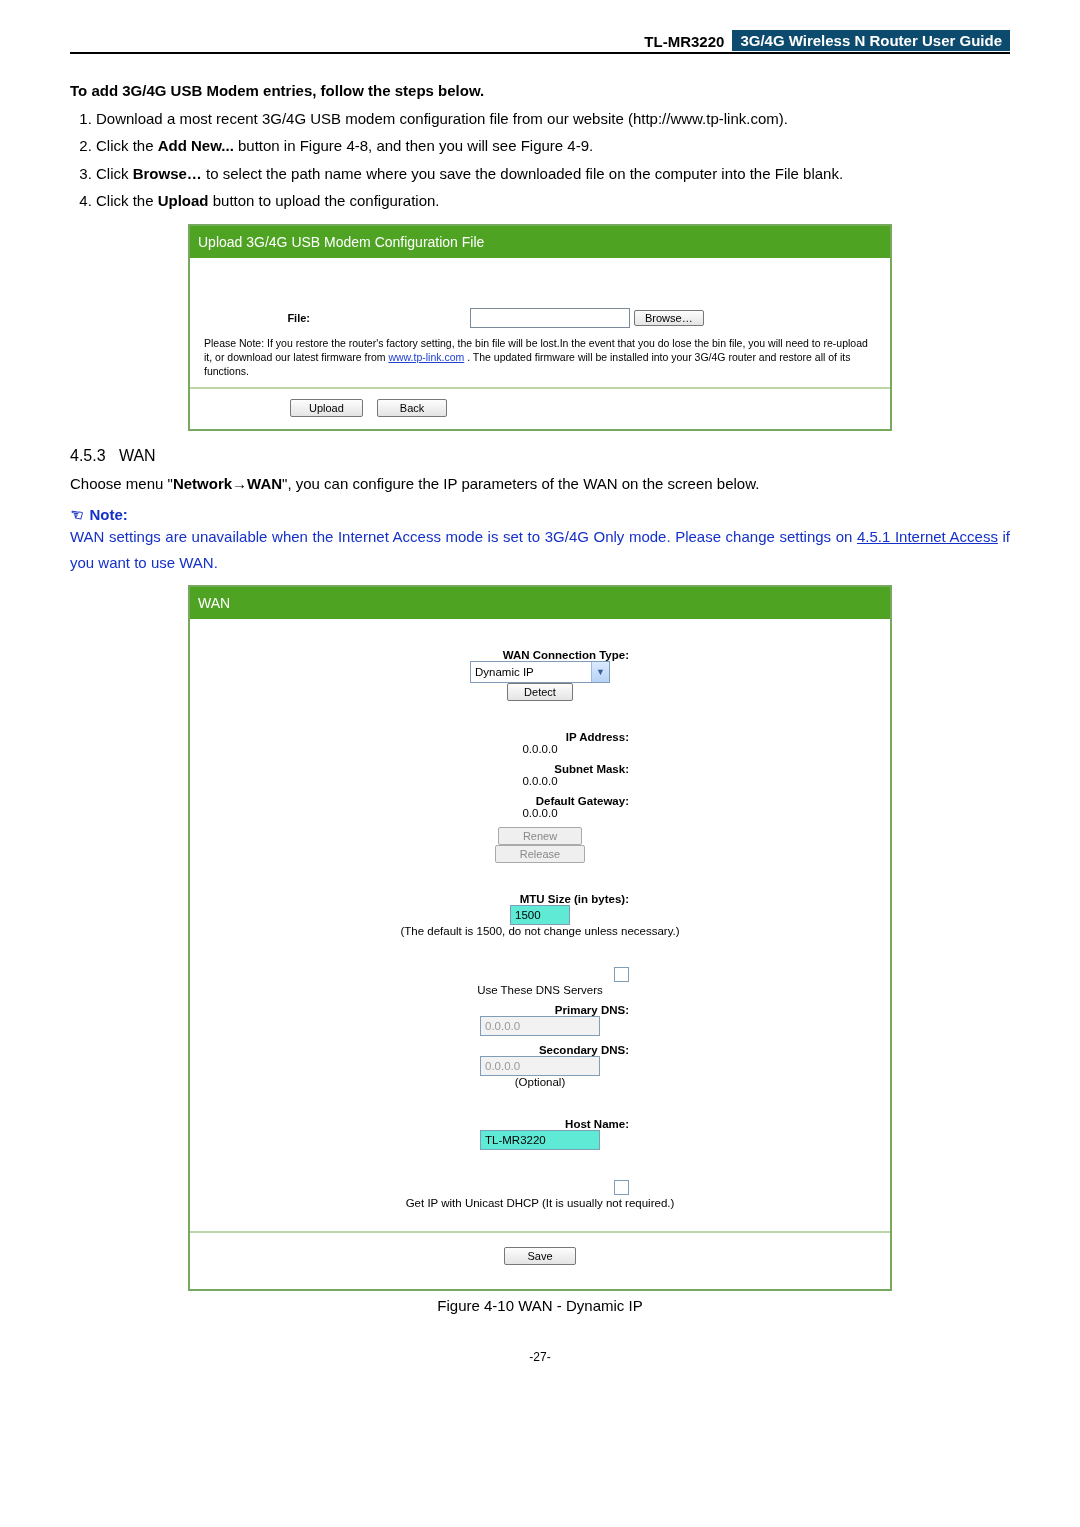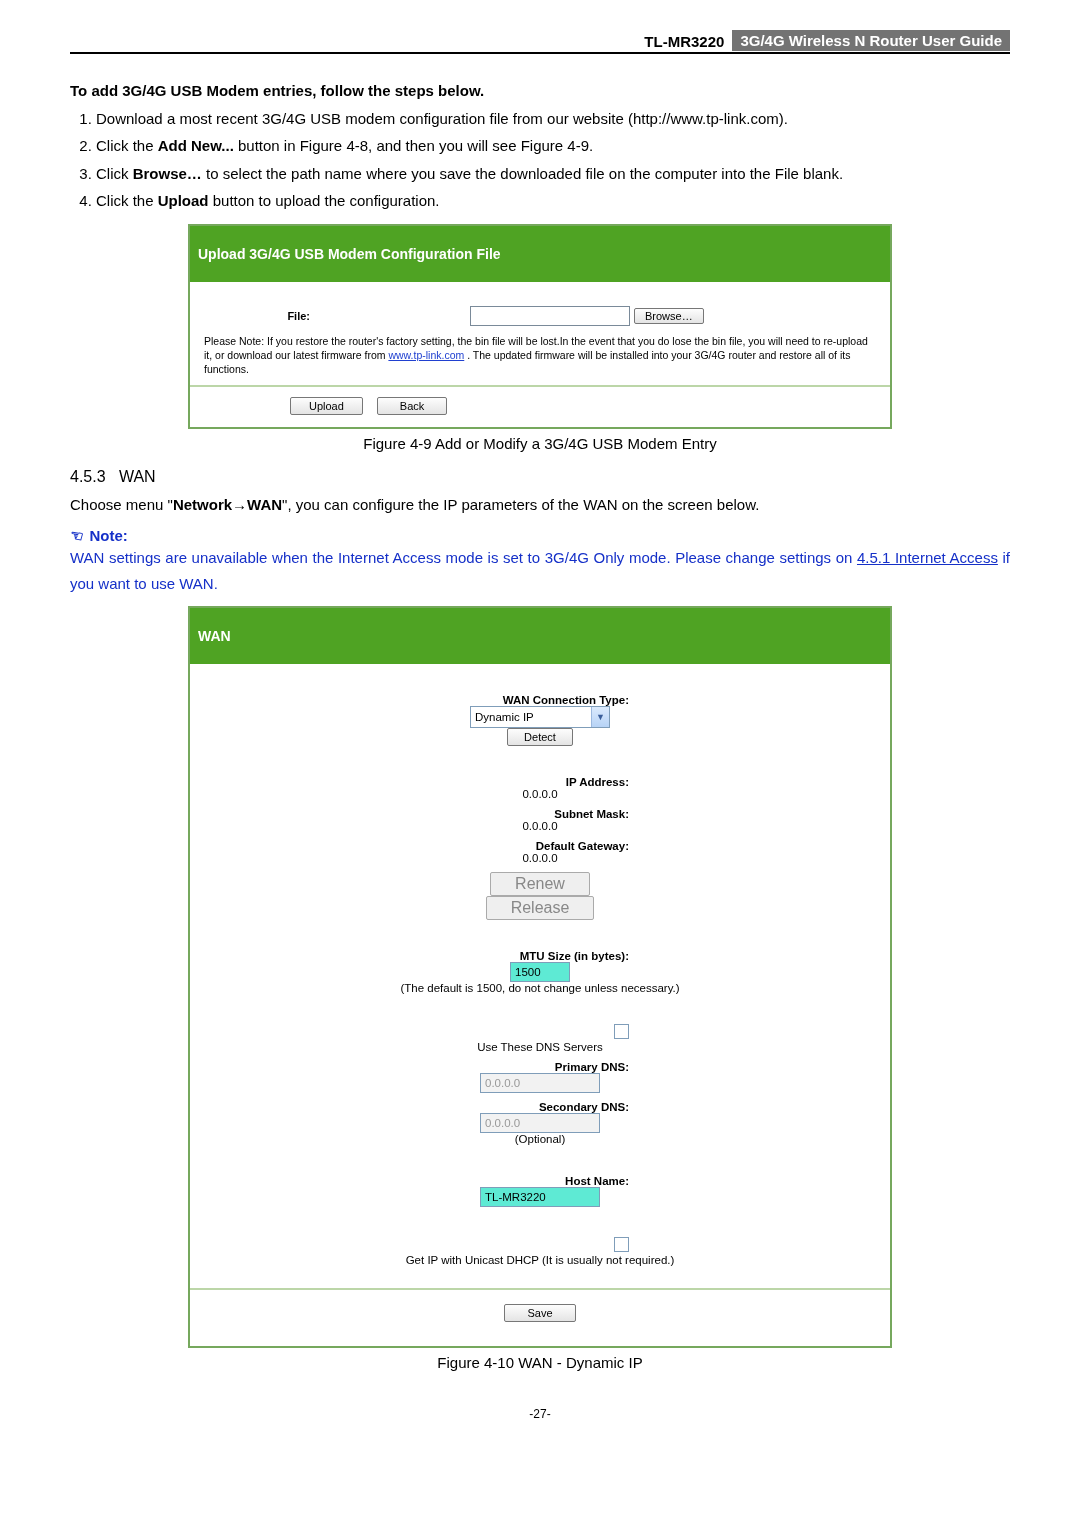--- a/index.html
+++ b/index.html
@@ -20,21 +20,21 @@
     display: flex;
     justify-content: flex-end;
     align-items: flex-end;
     padding-bottom: 1px;
   }
   .hdr-left {
     font-weight: bold;
     padding: 2px 8px 1px 4px;
   }
   .hdr-right {
-    background: #737373;
+    background: #0c4a6e;
     color: #fff;
     font-weight: bold;
     padding: 2px 8px;
   }
   .sect-title {
     font-weight: bold;
     margin: 28px 0 8px 0;
   }
   ol.steps {
     margin: 6px 0 6px 0;
@@ -52,28 +52,29 @@
 
   
   .panel {
     width: 700px;
     margin: 12px auto 4px auto;
     border: 2px solid #76a85d;
   }
   .panel-title {
     background: #4fa323;
     color: #fff;
-    font-weight: bold;
+    font-weight: normal;
     font-size: 14px;
-    padding: 20px 8px;
+    padding: 8px 8px;
   }
   .panel-body {
     padding: 10px 10px 0 10px;
     font-size: 11px;
     color: #000;
+    margin-top: 26px;
   }
   .row {
     display: flex;
     align-items: center;
     margin: 14px 0 6px 0;
   }
   .lbl {
     width: 110px;
     text-align: right;
     font-weight: bold;
@@ -192,21 +193,21 @@
     display: flex;
     align-items: center;
     justify-content: center;
     font-size: 9px;
     color: #3a5e9a;
   }
   .dis-btn {
     border: 1px solid #aaa;
     background: #efefef;
     color: #888;
-    font-size: 16px;
+    font-size: 11px;
     padding: 2px 24px;
     border-radius: 2px;
   }
   .txt-in {
     width: 110px;
     height: 18px;
     border: 1px solid #7f9db9;
     background: #5eead4;
     font-size: 11.5px;
     padding: 0 4px;
@@ -264,21 +265,20 @@
       <div class="note-txt">
         <span>Please Note: If you restore the router's factory setting, the bin file will be lost.In the event that you do lose the bin file, you will need to re-upload it, or download our latest firmware from </span><a>www.tp-link.com</a><span> . The updated firmware will be installed into your 3G/4G router and restore all of its functions.</span>
       </div>
       <div class="hr"></div>
       <div class="btn-row">
         <button class="win-btn" style="padding:2px 18px;">Upload</button>
         <button class="win-btn" style="padding:2px 22px;">Back</button>
       </div>
     </div>
   </div>
-  <div class="fig-cap">Figure 4-9   Add or Modify a 3G/4G USB Modem Entry</div>
 
   <div class="h453">
     <span>4.5.3</span>&nbsp;&nbsp;&nbsp;<span>WAN</span>
   </div>
   <div class="para">
     <span>Choose menu "</span><span class="bold">Network</span><span>→</span><span class="bold">WAN</span><span>", you can configure the IP parameters of the WAN on the screen below.</span>
   </div>
   <div class="note-hd">
     <span class="hand-icon">☞</span><span>Note:</span>
   </div>

